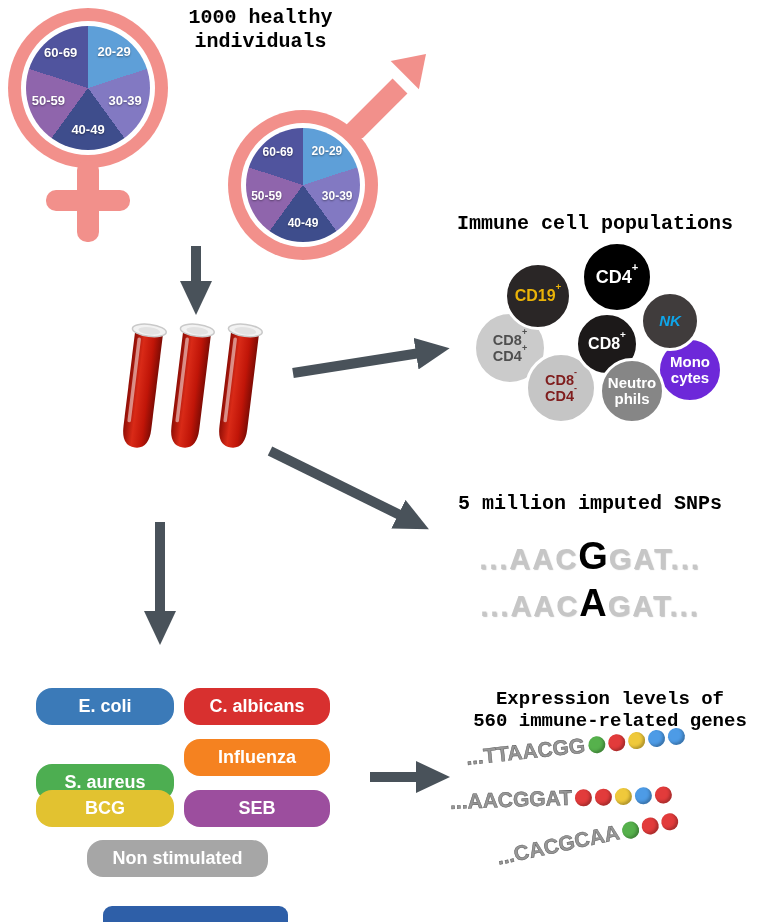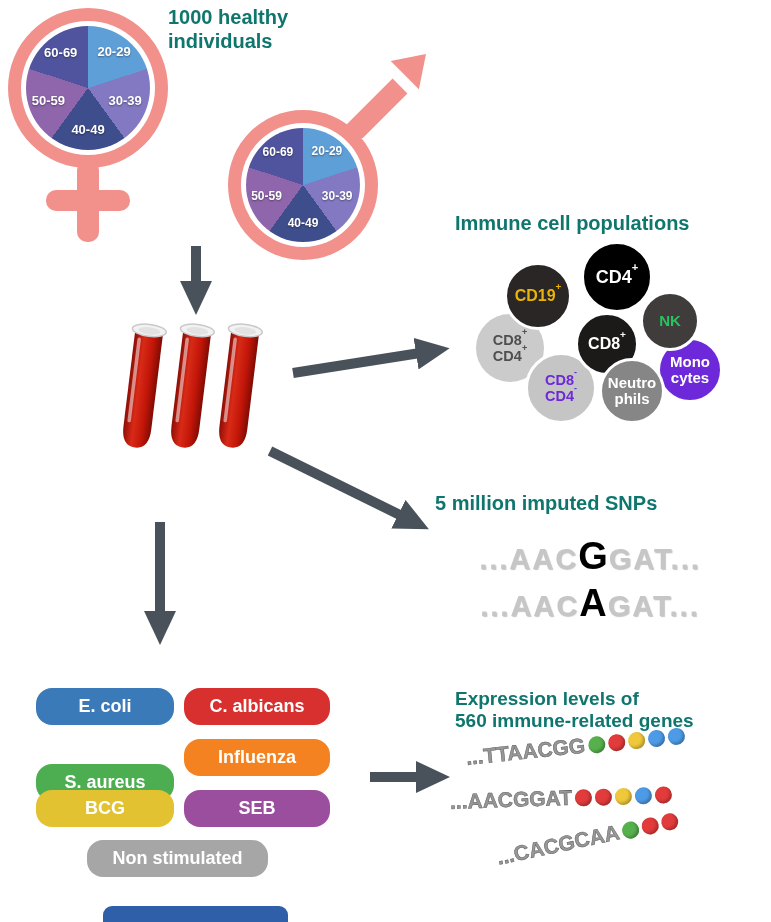--- a/index.html
+++ b/index.html
@@ -1,20 +1,20 @@
 <!DOCTYPE html>
 <html><head>
 <meta charset="utf-8">
 <style>
   * { margin:0; padding:0; box-sizing:border-box; }
   html,body { background:#fff; }
   body { font-family:"Liberation Sans", sans-serif; }
   #canvas { position:relative; width:771px; height:922px; background:#fff; overflow:hidden; }
   .abs { position:absolute; }
-  .title { position:absolute; font-weight:bold; color:#0f766e; line-height:1.18; }
+  .title { position:absolute; font-weight:bold; color:#000000; text-align:center; line-height:1.18;font-family:Liberation Mono, monospace; }
 
   
   .sym-ring { position:absolute; border-radius:50%; padding:13px; }
   .sym-white { width:100%; height:100%; border-radius:50%; background:#fff; padding:5px; }
   .pie { width:100%; height:100%; border-radius:50%; position:relative; }
   .pie-label { position:absolute; transform:translate(-50%,-50%); color:#fff; font-weight:bold;
                font-size:13px; white-space:nowrap; text-shadow:0 1px 2px rgba(0,0,0,.4); }
   .pie-sm .pie-label { font-size:12px; }
   .bar { position:absolute; border-radius:10px; }
 
@@ -117,24 +117,24 @@
     <div><span>CD8</span><sup>+</sup></div>
     <div><span>CD4</span><sup>+</sup></div>
   </div>
   <div class="cell" style="left: 504px; top: 262px; width: 68px; height: 68px; font-size: 16px; background-color: rgb(42, 38, 38); color: #eab308;">
     <div><span>CD19</span><sup>+</sup></div>
   </div>
   <div class="cell" style="left: 657px; top: 337px; width: 66px; height: 66px; font-size: 15px; background-color: #6d28d9; color: rgb(255, 255, 255);">
     <div><span>Mono</span></div>
     <div><span>cytes</span></div>
   </div>
-  <div class="cell" style="left: 640px; top: 291px; width: 60px; height: 60px; font-size: 15px; background-color: rgb(64, 60, 60); color: #22c55e;">
+  <div class="cell" style="left: 640px; top: 291px; width: 60px; height: 60px; font-size: 15px; background-color: rgb(64, 60, 60); color: #0ea5e9; font-style: italic;">
     <div><span>NK</span></div>
   </div>
-  <div class="cell" style="left: 525px; top: 352px; width: 72px; height: 72px; font-size: 14.5px; background-color: rgb(197, 197, 197); color: #6d28d9;">
+  <div class="cell" style="left: 525px; top: 352px; width: 72px; height: 72px; font-size: 14.5px; background-color: rgb(197, 197, 197); color: #7f1d1d;">
     <div><span>CD8</span><sup>-</sup></div>
     <div><span>CD4</span><sup>-</sup></div>
   </div>
   <div class="cell" style="left: 575px; top: 312px; width: 64px; height: 64px; font-size: 16px; background-color: rgb(28, 25, 25); color: rgb(255, 255, 255);">
     <div><span>CD8</span><sup>+</sup></div>
   </div>
   <div class="cell" style="left: 599px; top: 358px; width: 66px; height: 66px; font-size: 15px; background-color: rgb(134, 134, 134); color: rgb(255, 255, 255);">
     <div><span>Neutro</span></div>
     <div><span>phils</span></div>
   </div>

